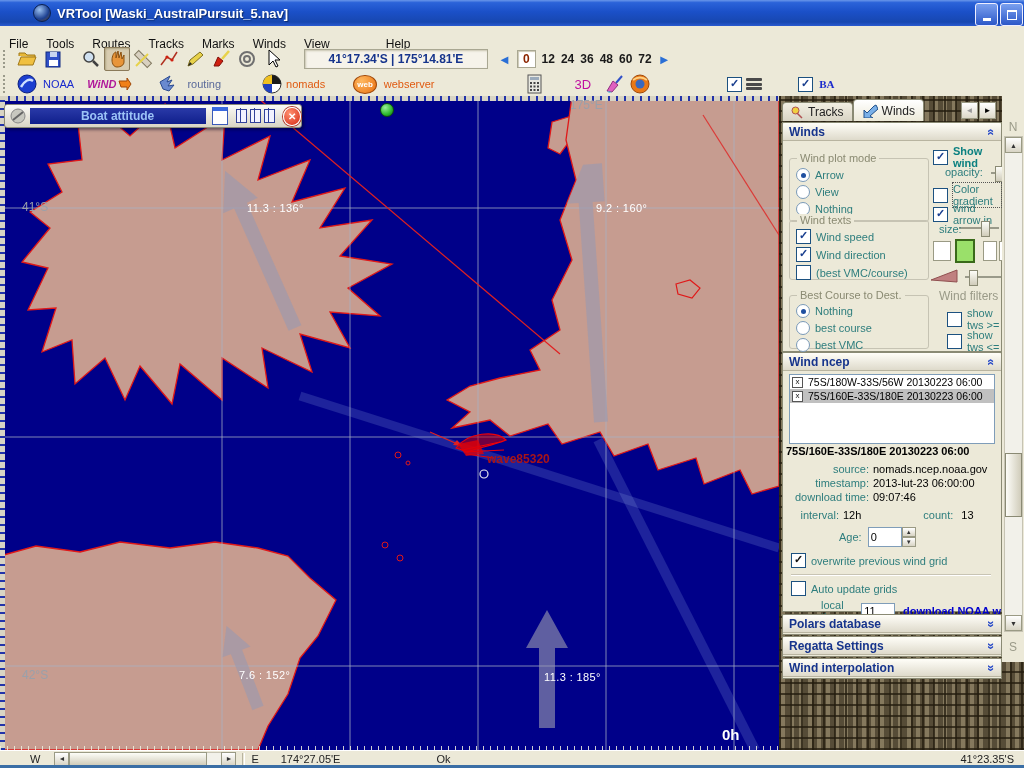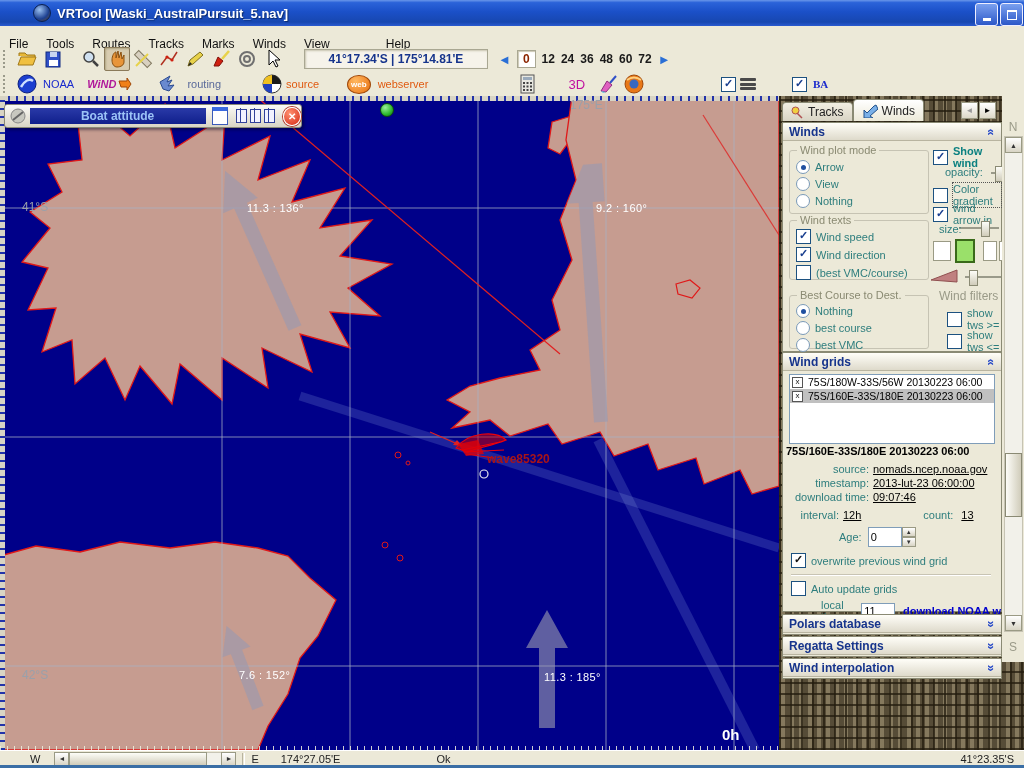--- a/index.html
+++ b/index.html
@@ -109,21 +109,21 @@
   .swatch{position:absolute;background:#fff;border:1px solid #9a9a84;}
   .swatch.green{background:#9ae06a;border:2px solid #3a6a1a;}
   .listbox{position:absolute;left:6px;top:21px;width:204px;height:68px;background:#fff;border:1px solid #7f9db9;
     font-size:10.5px;color:#000;overflow:hidden;}
   .li{display:flex;align-items:center;height:14px;white-space:nowrap;}
   .li.sel{background:#c0c0c0;}
   .xbox{width:9px;height:9px;border:1px solid #555;background:#fff;font-size:8px;line-height:8px;
     text-align:center;margin:0 5px 0 2px;color:#111;flex:0 0 9px;}
   .frow{position:absolute;width:212px;display:flex;font-size:11px;}
   .frow .fl{width:86px;text-align:right;margin-right:4px;}
-  .frow .fv{color:#000;text-decoration:underline;}
+  .frow .fv{color:#000;}
   .inputbox{background:#fff;border:1px solid #7f9db9;color:#000;font-size:11px;padding:0 2px;display:inline-block;}
   .spin{display:inline-flex;flex-direction:column;width:14px;height:20px;}
   .spin b{flex:1;border:1px solid #9a9a84;background:linear-gradient(#fff,#d8d4c4);font-size:6px;
     display:flex;align-items:center;justify-content:center;color:#333;}
   .link{color:#0000cc;font-weight:bold;}
   .sep{position:absolute;left:8px;width:200px;border-top:1px solid #c8c4b4;border-bottom:1px solid #fff;}
   
   #rightcol{position:absolute;left:1002px;top:96px;width:22px;height:566px;background:#ece9d8;}
   .nslabel{color:#9a9a88;font-size:12px;text-align:center;}
   .vsb{position:absolute;left:2px;width:17px;background:#f2f1ea;border:1px solid #c6c3b3;}
@@ -268,21 +268,21 @@
     <svg width="26" height="20">
         <polygon points="2,8 12,2 9,8 14,6 10,12 16,11 11,17 5,15" fill="#6a8ad0" stroke="#2a4a90"></polygon>
       </svg>
     <span class="tlabel lbl-routing" style="margin-right:40px">routing</span>
     <svg width="22" height="22">
         <circle cx="11" cy="11" r="9" fill="#fff" stroke="#333"></circle>
         <path d="M11,11 L11,2 A9,9 0 0,1 20,11 Z" fill="#1a1a1a"></path>
         <path d="M11,11 L2,11 A9,9 0 0,1 11,2 Z" fill="#f0c020"></path>
         <path d="M11,11 L11,20 A9,9 0 0,1 2,11 Z" fill="#2040c0"></path>
       </svg>
-    <span class="tlabel lbl-orange" style="margin-right:28px">source</span>
+    <span class="tlabel lbl-orange" style="margin-right:28px">nomads</span>
     <span class="webball">web</span>
     <span class="tlabel lbl-orange" style="margin-right:86px">webserver</span>
     <span class="tbtn">
         <svg width="22" height="22">
           <rect x="5" y="2" width="13" height="18" fill="#e8e8e0" stroke="#555"></rect>
           <rect x="7" y="4" width="9" height="3" fill="#9aaabb"></rect>
           <g fill="#444">
             <rect x="7" y="9" width="2" height="2"></rect>
             <rect x="10.5" y="9" width="2" height="2"></rect>
             <rect x="14" y="9" width="2" height="2"></rect>
@@ -441,21 +441,21 @@
       <b style="color:#999">◄</b>
       <b>►</b>
     </div>
 
     <div class="panel" style="top:26px;height:228px">
       <div class="hdr">
         <span>Winds</span>
         <span class="chev rot90">«</span>
       </div>
 
-      <div class="group" style="left:6px;top:27px;width:138px;height:62px">
+      <div class="group" style="left:6px;top:35px;width:138px;height:62px">
         <span class="grouplabel">Wind plot mode</span>
         <div class="optrow" style="margin-top:9px">
             <span class="rb sel"></span>
             <span>Arrow</span>
           </div>
         <div class="optrow">
             <span class="rb"></span>
             <span>View</span>
           </div>
         <div class="optrow">
@@ -540,21 +540,21 @@
           </div>
         <div class="optrow">
             <span class="rb"></span>
             <span>best VMC</span>
           </div>
       </div>
     </div>
 
     <div class="panel" style="top:256px;height:258px">
       <div class="hdr">
-        <span>Wind grids</span>
+        <span>Wind ncep</span>
         <span class="chev rot90">«</span>
       </div>
       <div class="listbox">
         <div class="li">
             <span class="xbox">x</span>
             <span>75S/180W-33S/56W 20130223 06:00</span>
           </div>
         <div class="li sel">
             <span class="xbox">x</span>
             <span>75S/160E-33S/180E 20130223 06:00</span>

